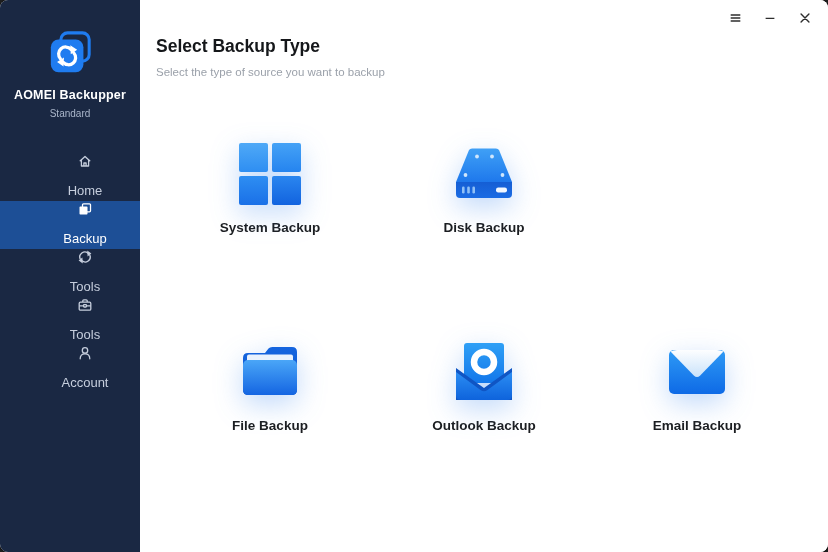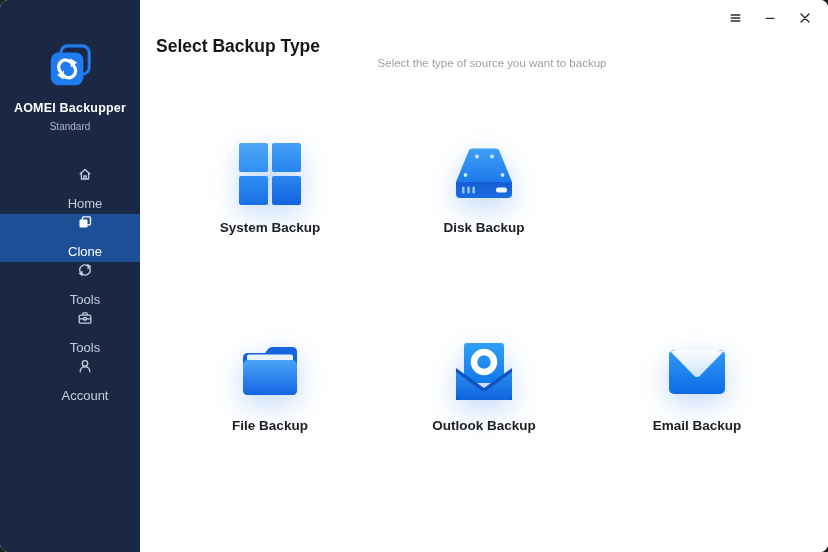--- a/index.html
+++ b/index.html
@@ -1,33 +1,33 @@
 <!DOCTYPE html>
 <html><head>
 <meta charset="utf-8">
 <style>
   html,body{margin:0;padding:0;background:#1e1e1e;font-family:"Liberation Sans",sans-serif;}
   .window{position:relative;width:828px;height:552px;display:flex;border-radius:8px;overflow:hidden;
           box-shadow:0 0 0 1px rgba(0,0,0,.35);background:#ffffff;}
   
   .sidebar{width:140px;flex:none;background:#1a2843;display:flex;flex-direction:column;}
-  .brand{padding-top:43px;text-align:center;}
+  .brand{padding-top:30px;text-align:center;}
   .brand-logo{display:block;margin:0 auto;}
   .brand-name{margin-top:12px;color:#ffffff;font-size:12.5px;font-weight:700;letter-spacing:.2px;}
   .brand-edition{margin-top:6px;color:#aab6ca;font-size:10px;}
   .nav{margin-top:34px;display:flex;flex-direction:column;}
   .nav-item{height:48px;display:flex;align-items:center;padding-left:30px;gap:14px;
             color:#c6cedd;font-size:13px;cursor:pointer;flex-direction:column;}
   .nav-item .nicon{width:16px;height:16px;flex:none;display:flex;align-items:center;justify-content:center;}
   .nav-item.selected{background:#1d4f96;color:#ffffff;}
   
   .main{position:relative;flex:1;background:#ffffff;}
   .page-header{padding:36px 0 0 16px;}
   .page-title{font-size:17.5px;font-weight:700;color:#15171a;}
-  .page-subtitle{font-size:11.5px;color:#9ba1aa;text-align:center;}
+  .page-subtitle{margin-top:9px;font-size:11.5px;color:#9ba1aa;}
   
   .controls{position:absolute;top:7px;right:10px;display:flex;gap:9px;}
   .ctrl-btn{width:26px;height:22px;border:none;background:transparent;display:flex;
             align-items:center;justify-content:center;cursor:pointer;padding:0;}
   
   .tile{position:absolute;width:170px;display:flex;flex-direction:column;align-items:center;cursor:pointer;}
   .tile svg.big{filter:drop-shadow(0 9px 14px rgba(50,130,240,0.30));}
   .tile-label{margin-top:12px;font-size:13.5px;font-weight:600;color:#1c1e21;}
   .r1{top:140px;} .r2{top:338px;}
   .c1{left:45px;} .c2{left:259px;} .c3{left:472px;}
@@ -63,21 +63,21 @@
         <span>Home</span>
       </div>
 
       <div class="nav-item selected">
         <span class="nicon">
           <svg width="16" height="16" viewBox="0 0 16 16">
             <rect x="5.5" y="2.8" width="8" height="8" rx="1" fill="none" stroke="#ffffff" stroke-width="1.3"></rect>
             <rect x="2.5" y="5.6" width="8" height="8" rx="0.8" fill="#ffffff"></rect>
           </svg>
         </span>
-        <span>Clone</span>
+        <span>Backup</span>
       </div>
 
       <div class="nav-item">
         <span class="nicon">
           <svg width="16" height="16" viewBox="0 0 16 16">
             <path d="M3.2 10 A5 5 0 0 1 11 4.2" fill="none" stroke="currentColor" stroke-width="1.4" stroke-linecap="round"></path>
             <polygon points="10.2,1.6 14.4,4.4 10.6,7.4" fill="currentColor"></polygon>
             <path d="M12.8 6 A5 5 0 0 1 5 11.8" fill="none" stroke="currentColor" stroke-width="1.4" stroke-linecap="round"></path>
             <polygon points="5.8,14.4 1.6,11.6 5.4,8.6" fill="currentColor"></polygon>
           </svg>

